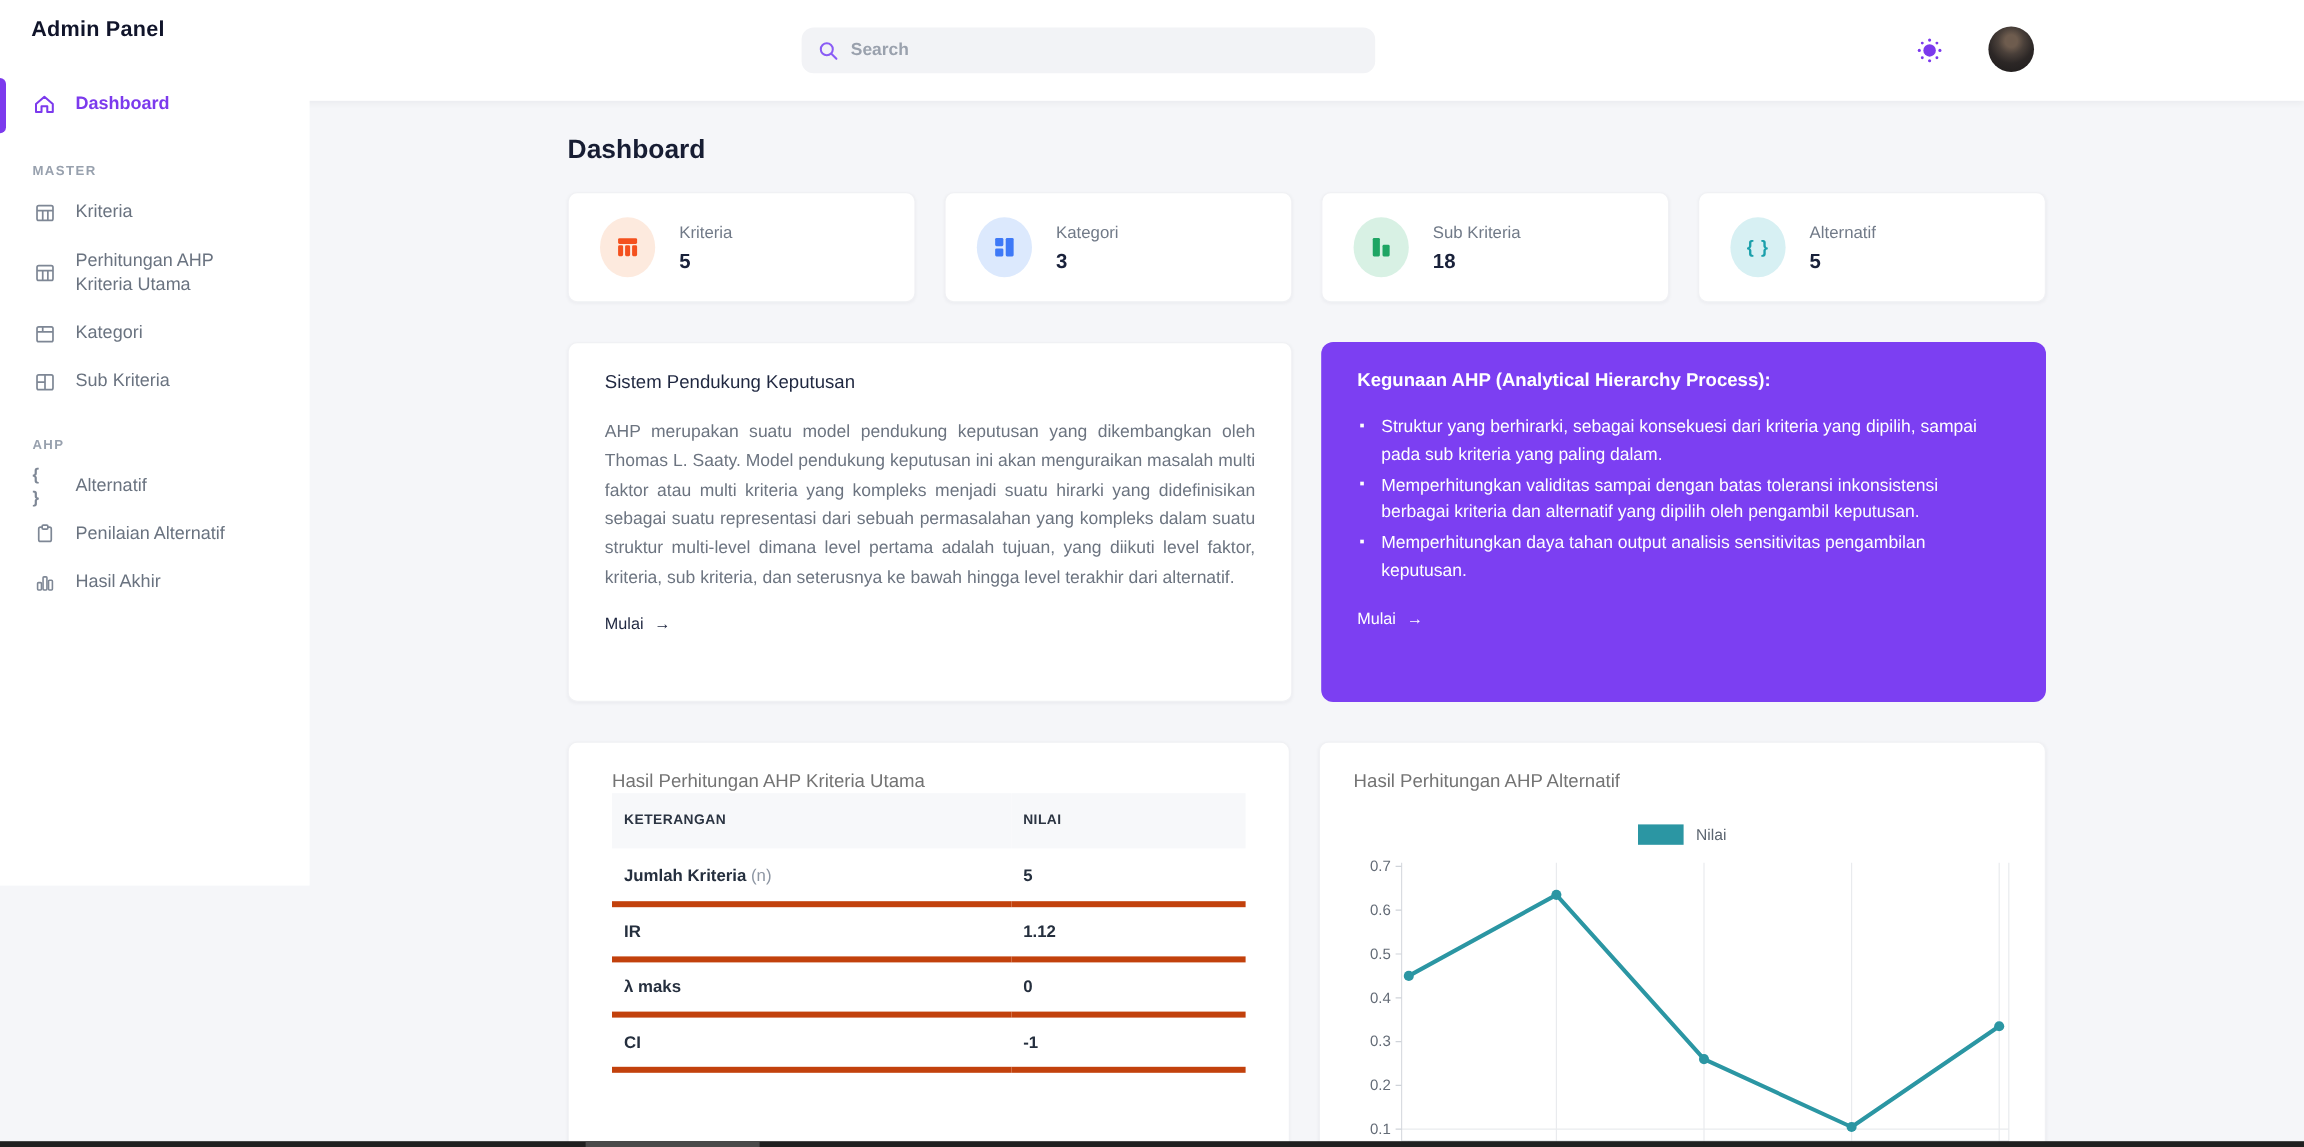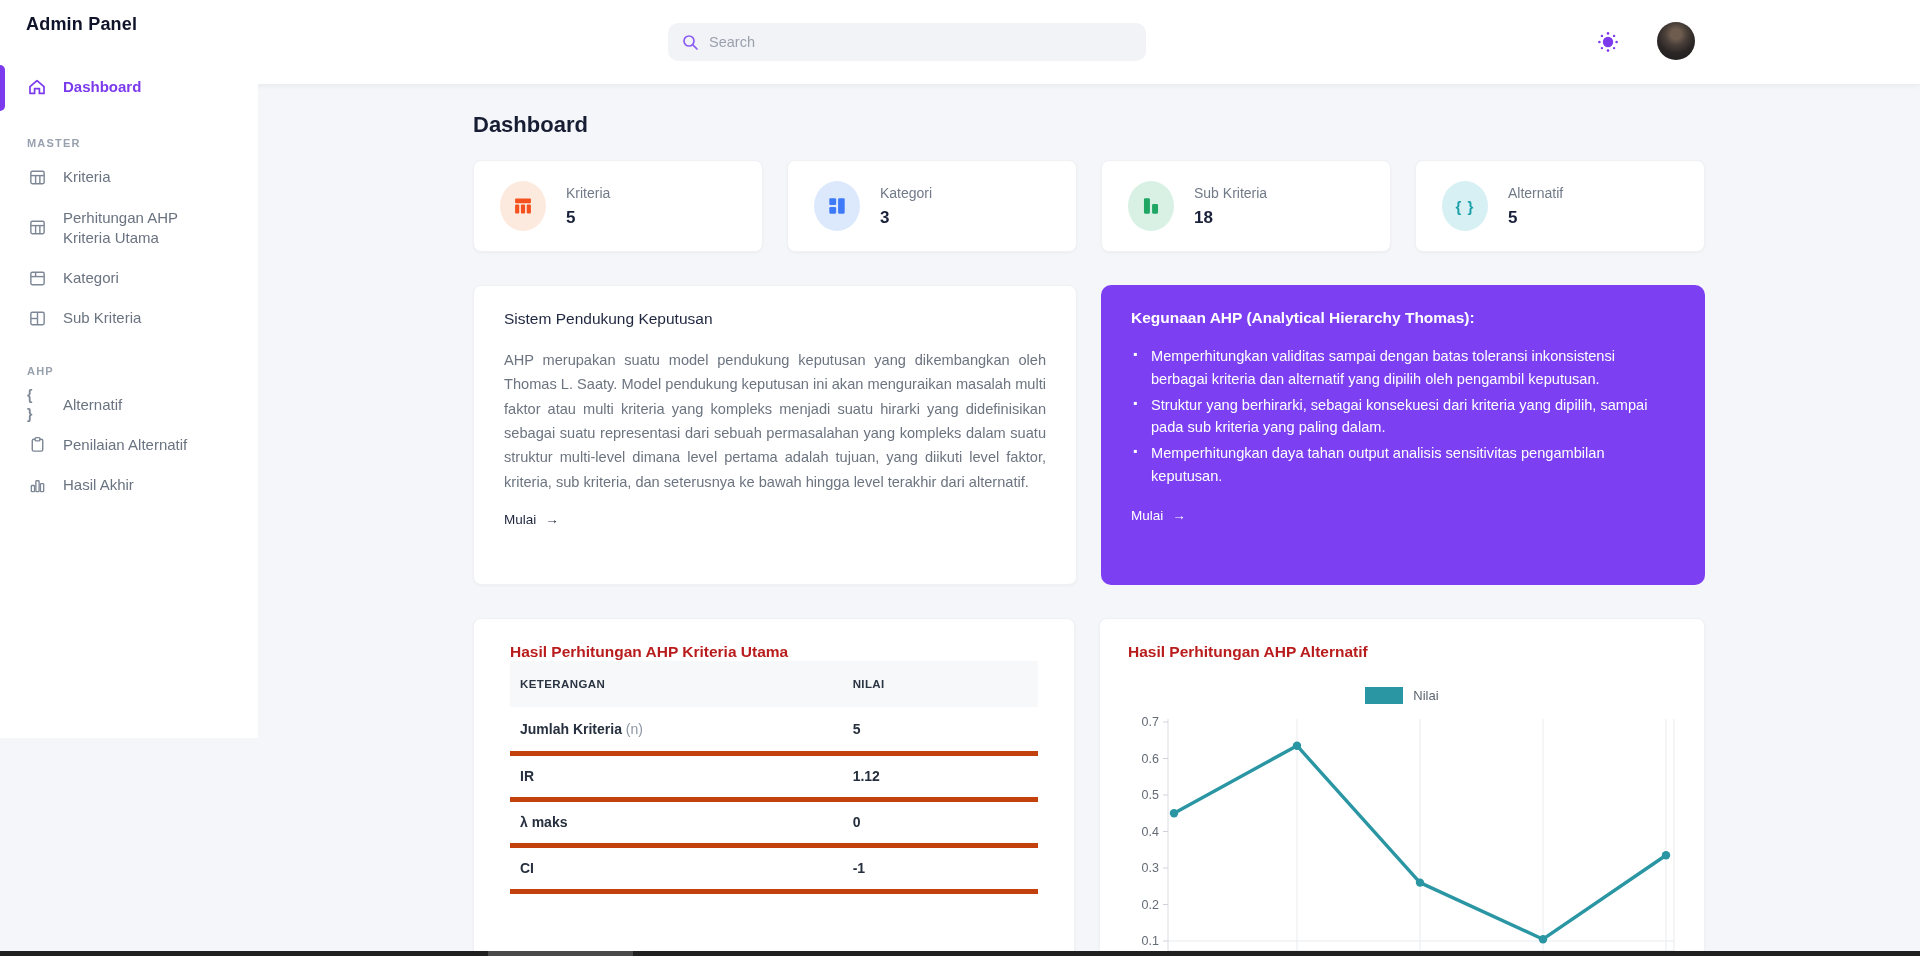--- a/index.html
+++ b/index.html
@@ -5,21 +5,21 @@
   * { margin:0; padding:0; box-sizing:border-box; }
   html,body { width:1920px; height:956px; overflow:hidden; }
   body { font-family:"Liberation Sans","DejaVu Sans",sans-serif; background:#f5f6f9; position:relative; color:#1f2740; }
 
   
   .header { position:absolute; left:0; top:0; width:1920px; height:84px; background:#fff; z-index:4;
             box-shadow:0 2px 6px rgba(20,20,43,.05); }
   .search-box { position:absolute; left:668px; top:23px; width:478px; height:38px; background:#f2f3f6;
                 border-radius:10px; display:flex; align-items:center; padding:0 14px; gap:10px; }
   .search-box input { border:none; outline:none; background:transparent; font-size:14.5px; color:#000000;
-                      font-family:inherit; width:100%; }
+                      font-family:inherit; width:100%;font-weight:bold; }
   .search-box input::placeholder { color:#9aa1ad; }
   .theme-toggle { position:absolute; left:1592px; top:26px; width:32px; height:32px; display:flex;
                   align-items:center; justify-content:center; cursor:pointer; }
   .avatar { position:absolute; left:1657px; top:22px; width:38px; height:38px; border-radius:50%; cursor:pointer;
             background:radial-gradient(circle at 50% 32%, #6e5c4e 0 16%, #4a403a 34%, #2c2726 58%, #1c1a1a 100%); }
 
   
   .sidebar { position:absolute; left:0; top:0; width:258px; height:738px; background:#fff; z-index:6; }
   .app-title { margin:14px 0 0 26px; font-size:18px; font-weight:700; color:#10142a; letter-spacing:.2px; }
   .nav { margin-top:28px; }
@@ -57,21 +57,21 @@
          gap:9px; cursor:pointer; width:max-content; }
   .purple-card { background:#7c3ff2; border:none; border-radius:10px; padding:24px 30px; color:#fff; min-height:300px; }
   .purple-card h2 { font-size:15.5px; font-weight:700; margin-bottom:18px; }
   .purple-card ul { list-style:none; }
   .purple-card li { position:relative; padding-left:20px; font-size:14.6px; line-height:1.56; margin-bottom:3px; }
   .purple-card li::before { content:"▪"; position:absolute; left:2px; top:0; font-size:12px; }
   .purple-card .cta { color:#fff; margin-top:20px; }
 
   .bottom-row { display:grid; grid-template-columns:1fr 1fr; gap:24px; margin-top:33px; }
   .bottom-card { padding:24px 36px; min-height:420px; }
-  .bottom-card h2 { font-size:15.5px; font-weight:700; color:#b91c1c; }
+  .bottom-card h2 { font-size:15.5px; font-weight:400; color:#737373; }
   .table-caption { text-align:center; color:#8d96a3; font-size:15px; margin-top:44px; margin-bottom:20px; }
   table.ahp { width:100%; border-collapse:collapse; }
   table.ahp thead th { background:#f7f8fa; height:46px; text-align:left; font-size:11.5px; letter-spacing:.4px;
                        font-weight:700; color:#2b3442; padding-left:10px; }
   table.ahp thead th:first-child { width:63%; }
   table.ahp tbody td { height:46px; border-bottom:5px solid #c2410c; font-size:14px; font-weight:700;
                        color:#252f3e; padding-left:10px; }
   .label-suffix { font-weight:400; color:#8d96a3; }
 
   .legend-row { display:flex; align-items:center; justify-content:center; gap:10px; margin-top:26px; }
@@ -261,24 +261,24 @@
     <div class="info-row">
       <div class="card info-card">
         <h2>Sistem Pendukung Keputusan</h2>
         <p>AHP merupakan suatu model pendukung keputusan yang dikembangkan oleh Thomas L. Saaty. Model pendukung keputusan ini akan menguraikan masalah multi faktor atau multi kriteria yang kompleks menjadi suatu hirarki yang didefinisikan sebagai suatu representasi dari sebuah permasalahan yang kompleks dalam suatu struktur multi-level dimana level pertama adalah tujuan, yang diikuti level faktor, kriteria, sub kriteria, dan seterusnya ke bawah hingga level terakhir dari alternatif.</p>
         <div class="cta">
           <span>Mulai</span>
           <span>→</span>
         </div>
       </div>
       <div class="purple-card">
-        <h2>Kegunaan AHP (Analytical Hierarchy Thomas):</h2>
+        <h2>Kegunaan AHP (Analytical Hierarchy Process):</h2>
         <ul>
+          <li>Struktur yang berhirarki, sebagai konsekuesi dari kriteria yang dipilih, sampai pada sub kriteria yang paling dalam.</li>
           <li>Memperhitungkan validitas sampai dengan batas toleransi inkonsistensi berbagai kriteria dan alternatif yang dipilih oleh pengambil keputusan.</li>
-          <li>Struktur yang berhirarki, sebagai konsekuesi dari kriteria yang dipilih, sampai pada sub kriteria yang paling dalam.</li>
           <li>Memperhitungkan daya tahan output analisis sensitivitas pengambilan keputusan.</li>
         </ul>
         <div class="cta">
           <span>Mulai</span>
           <span>→</span>
         </div>
       </div>
     </div>
 
     <div class="bottom-row">

